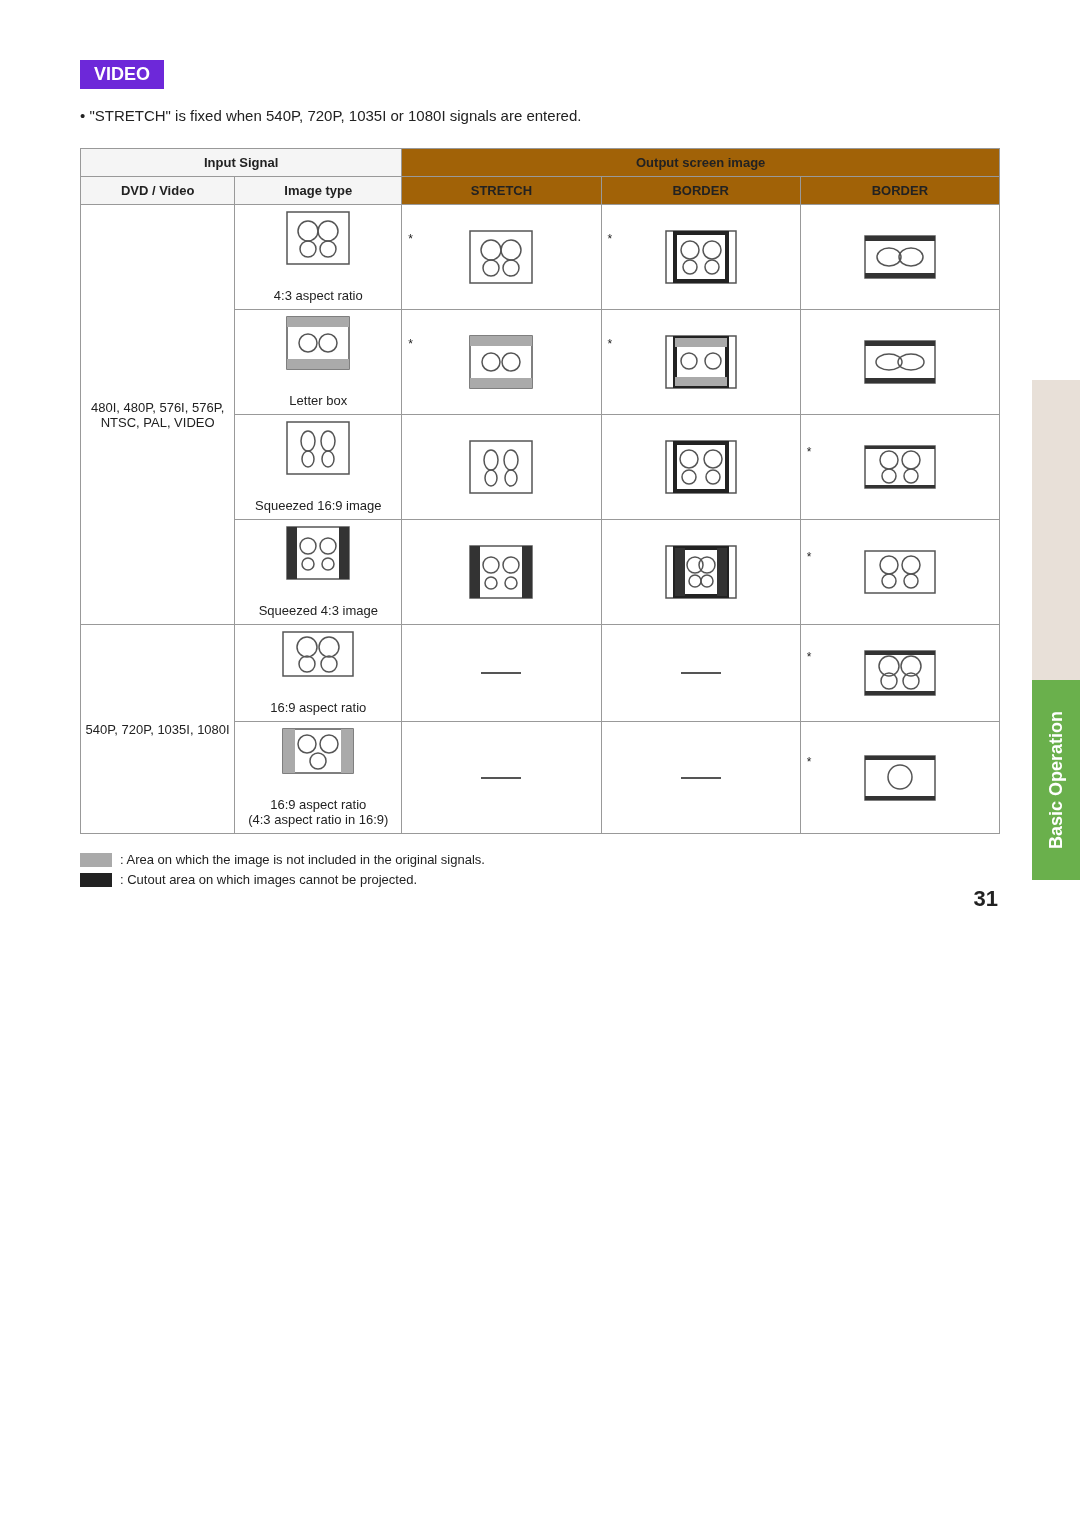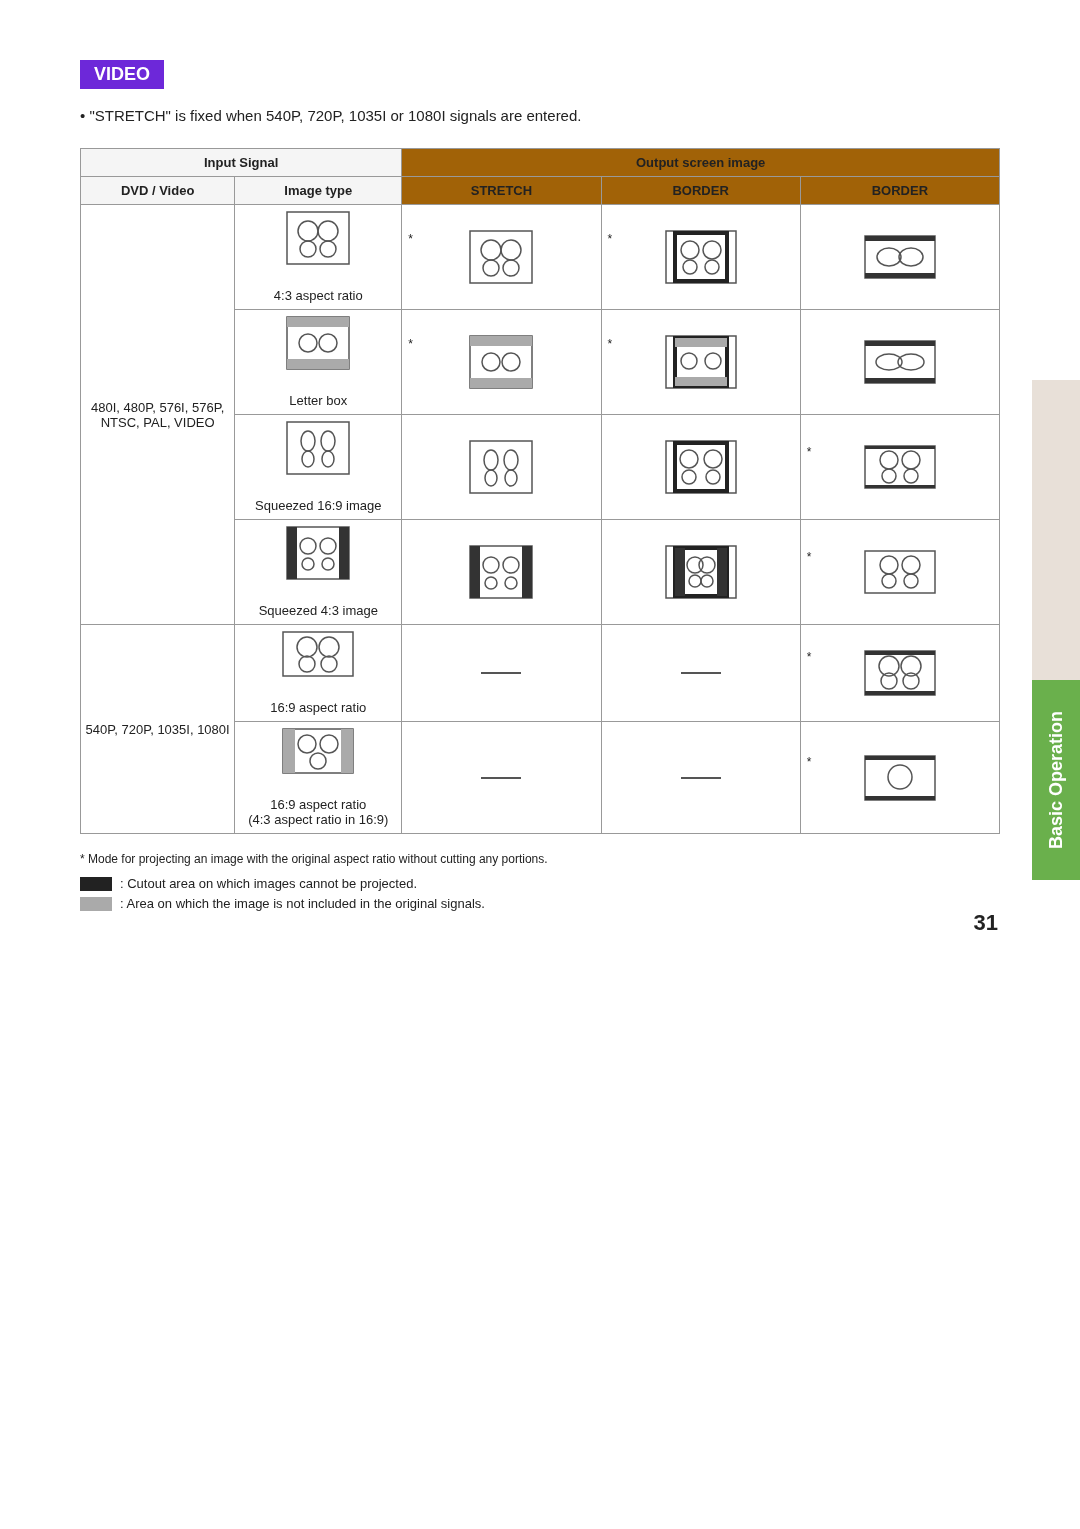--- a/index.html
+++ b/index.html
@@ -497,29 +497,28 @@
               <rect x="1" y="41" width="70" height="4" fill="#333"></rect>
               <circle cx="36" cy="22" r="12" fill="none" stroke="#555" stroke-width="1.5"></circle>
             </svg>
           </div>
         </td>
       </tr>
     </tbody>
   </table>
 
   
-  <div class="note-text">* Mode for projecting an image with the original aspect ratio without cutting any portions.</div>
 
   <div class="legend">
+    <div class="legend-item">
+      <span class="legend-box-gray"></span>
+      <span>: Area on which the image is not included in the original signals.</span>
+    </div>
     <div class="legend-item">
       <span class="legend-box-black"></span>
       <span>: Cutout area on which images cannot be projected.</span>
     </div>
-    <div class="legend-item">
-      <span class="legend-box-gray"></span>
-      <span>: Area on which the image is not included in the original signals.</span>
-    </div>
   </div>
 
   
   <div class="page-number">31</div>
 
 </div>
 
 </body></html>

